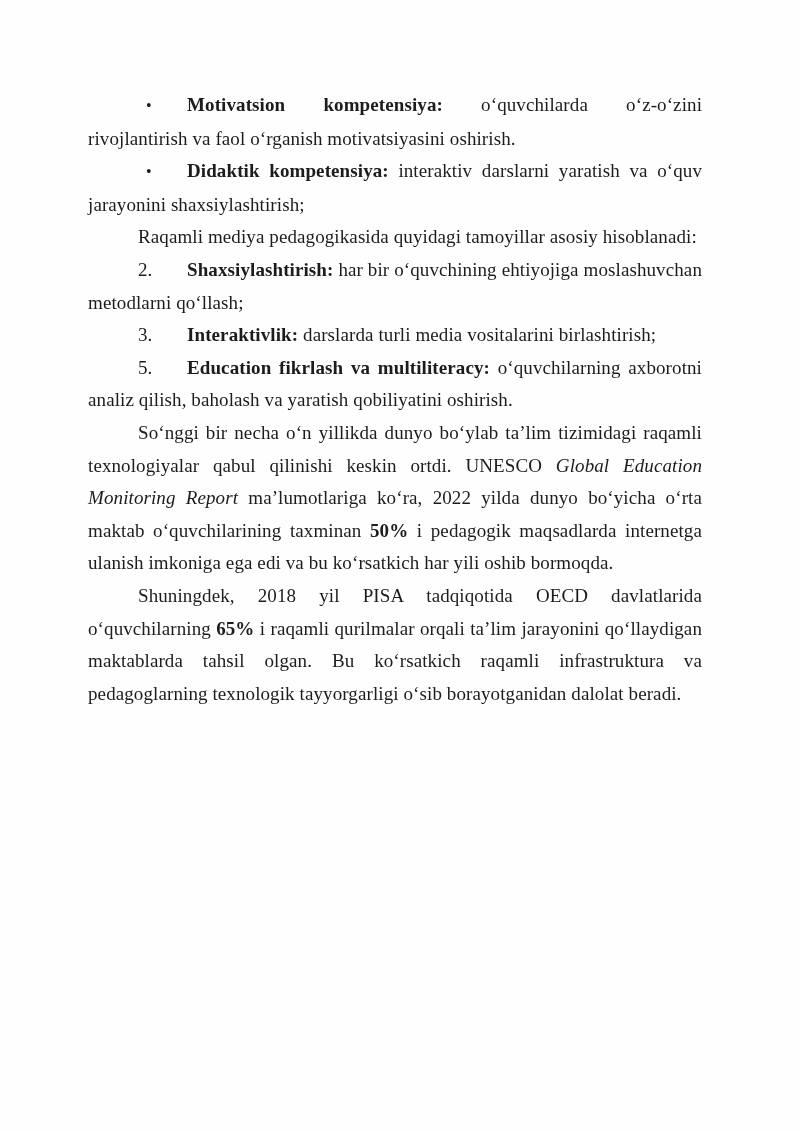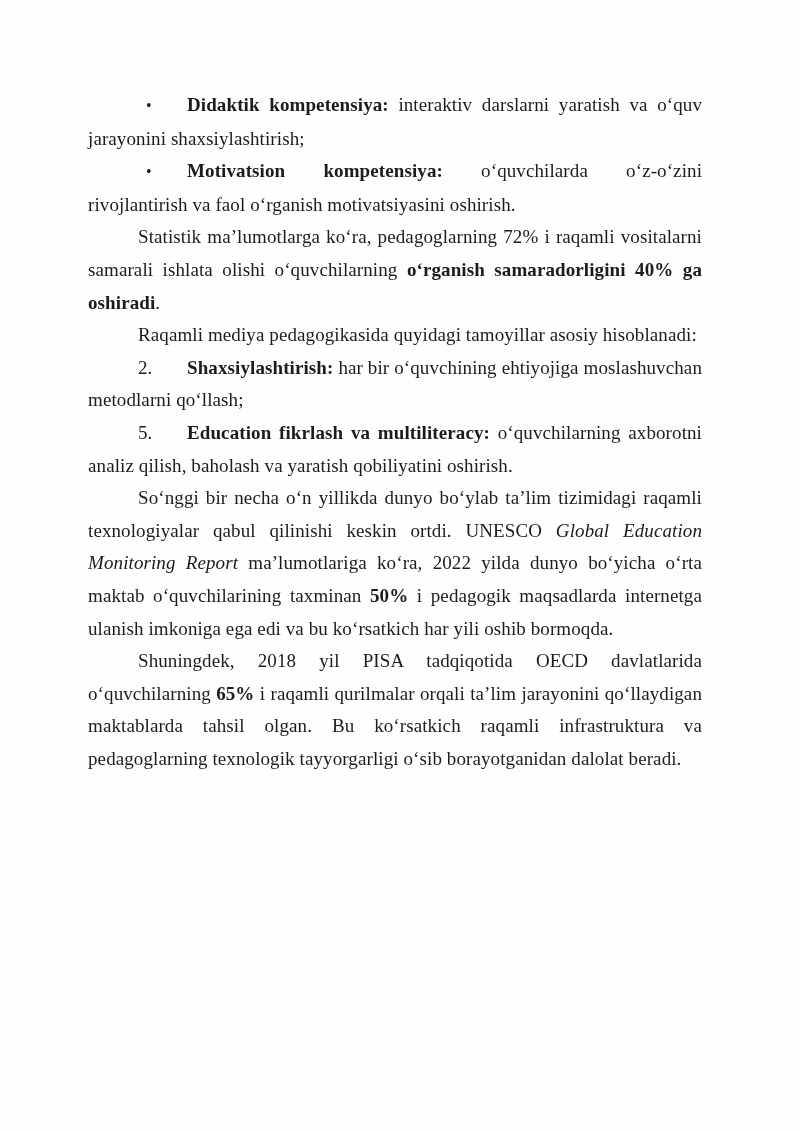--- a/index.html
+++ b/index.html
@@ -38,22 +38,22 @@
   .marker.bullet {
     padding-left: 8px;
     font-size: 16px;
   }
 </style>
 </head>
 <body>
 
 <div class="page">
   <div class="doc-body">
+      <p class="para bullet"><span class="marker bullet">•</span><span class="b">Motivatsion kompetensiya:</span><span class=""> o‘quvchilarda o‘z-o‘zini rivojlantirish va faol o‘rganish motivatsiyasini oshirish.</span></p>
       <p class="para bullet"><span class="marker bullet">•</span><span class="b">Didaktik kompetensiya:</span><span class=""> interaktiv darslarni yaratish va o‘quv jarayonini shaxsiylashtirish;</span></p>
-      <p class="para bullet"><span class="marker bullet">•</span><span class="b">Motivatsion kompetensiya:</span><span class=""> o‘quvchilarda o‘z-o‘zini rivojlantirish va faol o‘rganish motivatsiyasini oshirish.</span></p>
-      <p class="para body"><span class="">Statistik ma’lumotlarga ko‘ra, pedagoglarning 72% i raqamli vositalarni samarali ishlata olishi o‘quvchilarning </span><span class="b">o‘rganish samaradorligini 40% ga oshiradi</span><span class="">.</span></p>
       <p class="para body"><span class="">Raqamli mediya pedagogikasida quyidagi tamoyillar asosiy hisoblanadi:</span></p>
       <p class="para numbered"><span class="marker numbered">2.</span><span class="b">Shaxsiylashtirish:</span><span class=""> har bir o‘quvchining ehtiyojiga moslashuvchan metodlarni qo‘llash;</span></p>
+      <p class="para numbered"><span class="marker numbered">3.</span><span class="b">Interaktivlik:</span><span class=""> darslarda turli media vositalarini birlashtirish;</span></p>
       <p class="para numbered"><span class="marker numbered">5.</span><span class="b">Education fikrlash va multiliteracy:</span><span class=""> o‘quvchilarning axborotni analiz qilish, baholash va yaratish qobiliyatini oshirish.</span></p>
       <p class="para body"><span class="">So‘nggi bir necha o‘n yillikda dunyo bo‘ylab ta’lim tizimidagi raqamli texnologiyalar qabul qilinishi keskin ortdi. UNESCO </span><span class="i">Global Education Monitoring Report</span><span class=""> ma’lumotlariga ko‘ra, 2022 yilda dunyo bo‘yicha o‘rta maktab o‘quvchilarining taxminan </span><span class="b">50%</span><span class=""> i pedagogik maqsadlarda internetga ulanish imkoniga ega edi va bu ko‘rsatkich har yili oshib bormoqda.</span></p>
       <p class="para body"><span class="">Shuningdek, 2018 yil PISA tadqiqotida OECD davlatlarida o‘quvchilarning </span><span class="b">65%</span><span class=""> i raqamli qurilmalar orqali ta’lim jarayonini qo‘llaydigan maktablarda tahsil olgan. Bu ko‘rsatkich raqamli infrastruktura va pedagoglarning texnologik tayyorgarligi o‘sib borayotganidan dalolat beradi.</span></p>
     </div>
 </div>
 
 </body></html>

